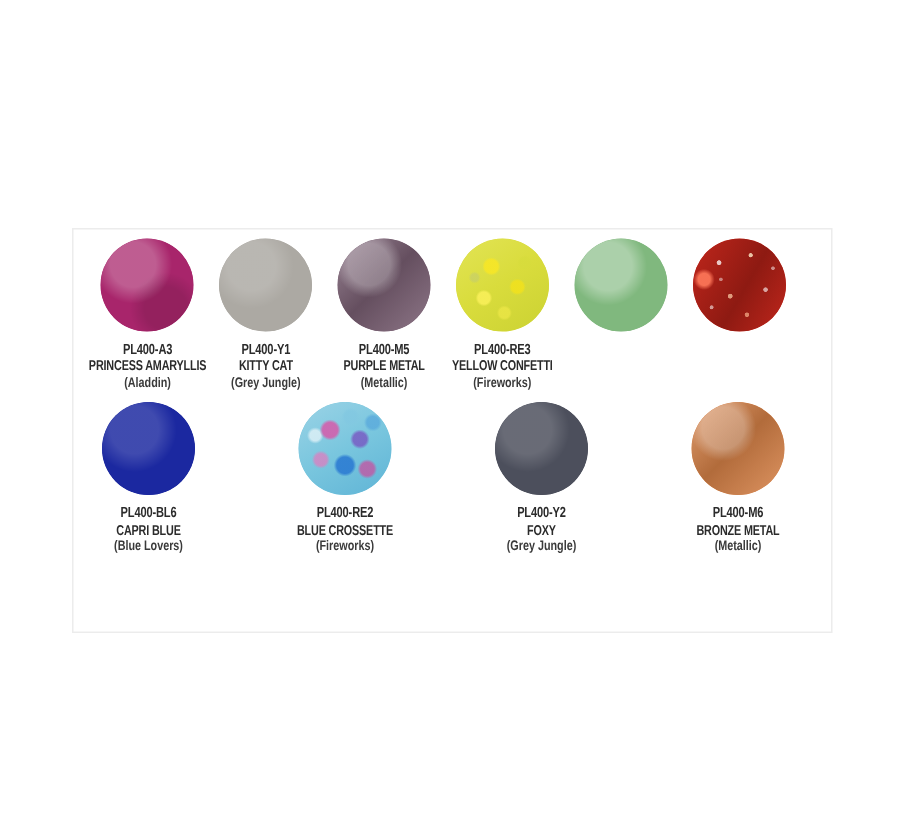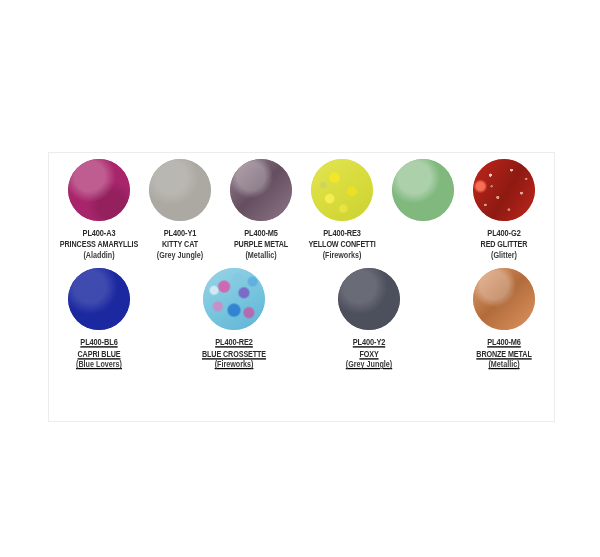--- a/index.html
+++ b/index.html
@@ -16,30 +16,30 @@
 
   #swatch-card {
     position: absolute;
     left: 48px;
     top: 152px;
     width: 507px;
     height: 270px;
     background: #ffffff;
     border: 1px solid #ececec;
     box-sizing: border-box;
-    padding: 6px 0 0 0;
+    padding: 6px 12px 0 0;
   }
 
   .swatch-row {
     display: flex;
     justify-content: space-between;
     padding: 0 10px;
     box-sizing: border-box;
   }
-  .swatch-row.row-2 { margin-top: 10px; text-decoration: underline; }
+  .swatch-row.row-2 { margin-top: 10px; }
 
   .swatch-cell {
     width: 80px;
     display: flex;
     flex-direction: column;
     align-items: center;
   }
 
   .swatch-disc {
     width: 62px;
@@ -130,25 +130,20 @@
       </div>
       <div class="swatch-cell">
         <div class="swatch-disc" style="background: rgb(128, 184, 126);">
           <div class="tex" style="background-image: radial-gradient(circle at 36% 30%, rgba(255, 255, 255, 0.34) 0px, rgba(255, 255, 255, 0.34) 16px, transparent 26px), linear-gradient(0deg, rgb(128, 184, 126), rgb(128, 184, 126));"></div>
         </div>
       </div>
       <div class="swatch-cell">
         <div class="swatch-disc" style="background: rgb(192, 38, 28);">
           <div class="tex" style="background-image: radial-gradient(circle at 28% 26%, rgba(255, 255, 255, 0.75) 0px, rgba(255, 255, 255, 0.75) 1.4px, transparent 1.8px), radial-gradient(circle at 62% 18%, rgba(255, 235, 200, 0.8) 0px, rgba(255, 235, 200, 0.8) 1.2px, transparent 1.6px), radial-gradient(circle at 78% 55%, rgba(255, 255, 255, 0.6) 0px, rgba(255, 255, 255, 0.6) 1.3px, transparent 1.7px), radial-gradient(circle at 40% 62%, rgba(255, 210, 170, 0.7) 0px, rgba(255, 210, 170, 0.7) 1.4px, transparent 1.8px), radial-gradient(circle at 20% 74%, rgba(255, 255, 255, 0.55) 0px, rgba(255, 255, 255, 0.55) 1.1px, transparent 1.5px), radial-gradient(circle at 58% 82%, rgba(255, 190, 150, 0.65) 0px, rgba(255, 190, 150, 0.65) 1.3px, transparent 1.7px), radial-gradient(circle at 86% 32%, rgba(255, 255, 255, 0.5) 0px, rgba(255, 255, 255, 0.5) 1px, transparent 1.4px), radial-gradient(circle at 30% 44%, rgba(255, 255, 255, 0.45) 0px, rgba(255, 255, 255, 0.45) 1px, transparent 1.4px), radial-gradient(circle at 12% 44%, rgba(255, 120, 90, 0.9) 0px, rgba(255, 120, 90, 0.9) 4px, transparent 7px), linear-gradient(120deg, rgb(192, 38, 28) 0%, rgb(142, 26, 18) 55%, rgb(192, 38, 28) 100%);"></div>
         </div>
-        <div class="swatch-labels">
-          <div class="lbl-code">PL400-G2</div>
-          <div class="lbl-name">RED GLITTER</div>
-          <div class="lbl-collection">(Glitter)</div>
-        </div>
       </div>
     </div>
   <div class="swatch-row row-2">
       <div class="swatch-cell">
         <div class="swatch-disc" style="background: rgb(27, 40, 160);">
           <div class="tex" style="background-image: radial-gradient(circle at 35% 30%, rgba(255, 255, 255, 0.16) 0px, rgba(255, 255, 255, 0.16) 16px, transparent 28px), linear-gradient(0deg, rgb(27, 40, 160), rgb(27, 40, 160));"></div>
         </div>
         <div class="swatch-labels">
           <div class="lbl-code">PL400-BL6</div>
           <div class="lbl-name">CAPRI BLUE</div>

